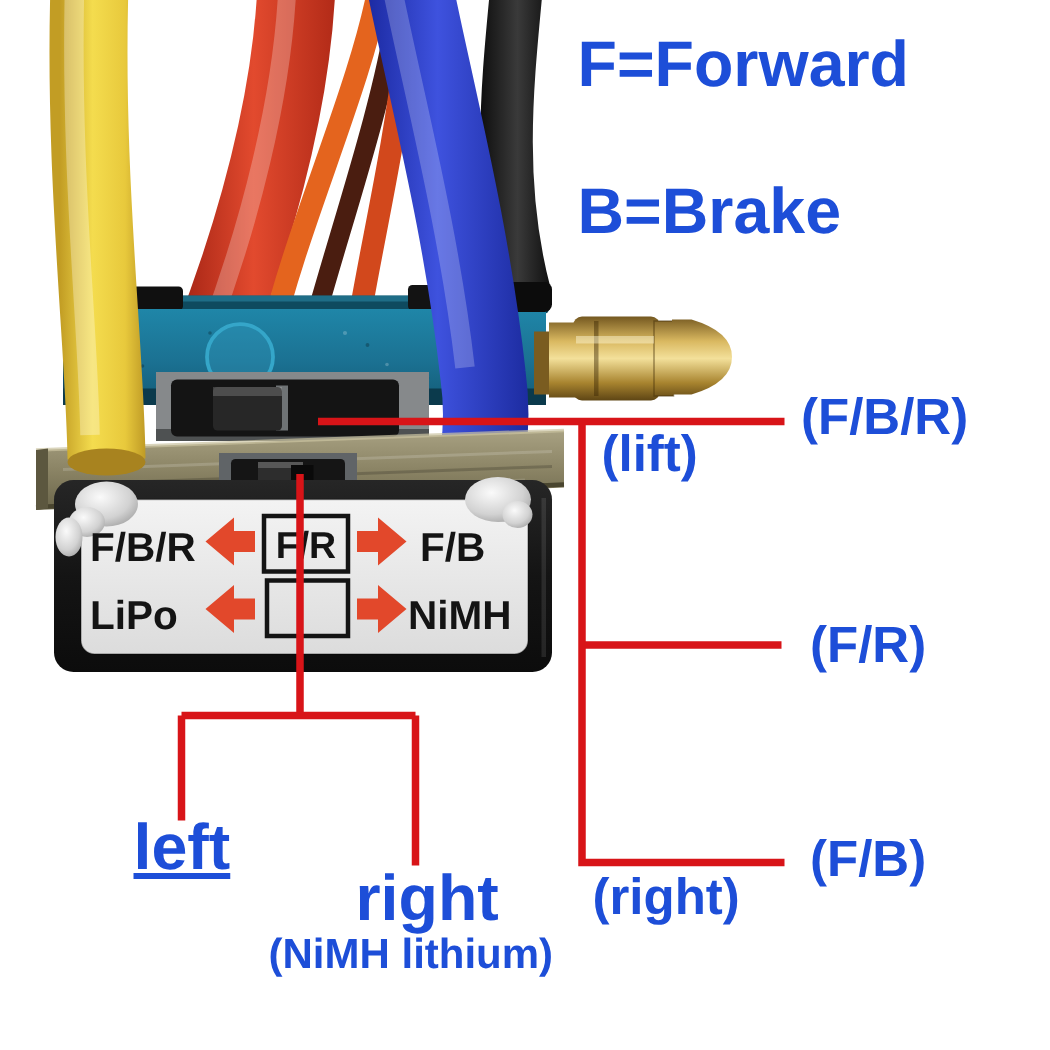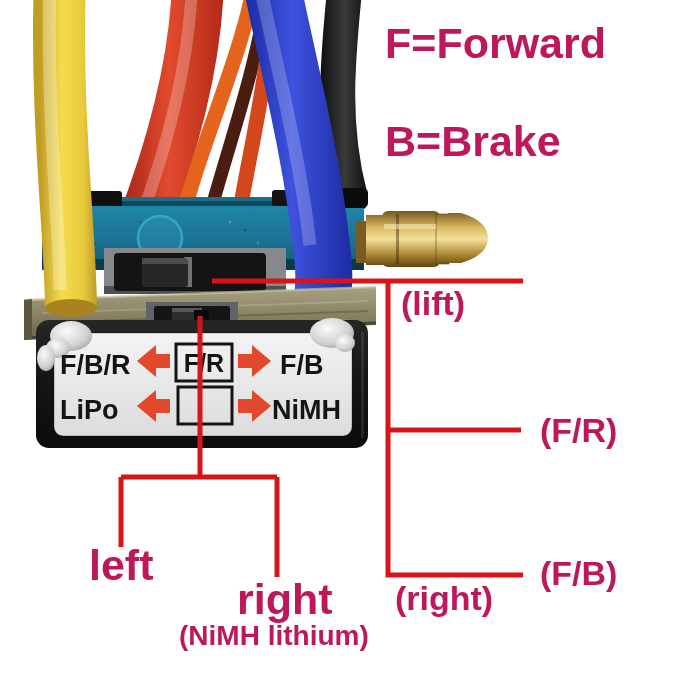--- a/index.html
+++ b/index.html
@@ -2,21 +2,21 @@
 <html><head>
 <meta charset="utf-8">
 <style>
   html,body{margin:0;padding:0;background:#ffffff;}
   .stage{
     position:relative;width:700px;height:700px;background:#ffffff;overflow:hidden;
     font-family:"Liberation Sans",sans-serif;
   }
   .photo-svg{position:absolute;left:0;top:0;}
   .red{
-    position:absolute;color:#be185d;font-weight:bold;white-space:nowrap;
+    position:absolute;color:#1d4ed8;font-weight:bold;white-space:nowrap;
     line-height:1.05;letter-spacing:0px;
   }
   .red.big{font-size:43px;}
   .red.mid{font-size:34px;}
   .red.sub{font-size:28px;}
   .lbl-txt{font-family:"Liberation Sans",sans-serif;font-weight:bold;font-size:27px;fill:#141414;}
   .lbl-txt.small{font-size:25px;}
 </style>
 </head>
 <body>
@@ -195,24 +195,25 @@
 
     <g stroke="#d81418" stroke-width="5" fill="none">
       <path d="M212 281 H523 M388 281 V575 H523 M388 430 H521"></path>
       <path d="M200 316 V477 M121 477 H277 M121 477 V547 M277 477 V577"></path>
     </g>
   </svg>
 
   <div class="red big" style="left:385px;top:21px;">F=Forward</div>
   <div class="red big" style="left:385px;top:79px;margin-top:40px;">B=Brake</div>
 
+  <div class="red mid" style="left:534px;top:261px;">(F/B/R)</div>
   <div class="red mid" style="left:401px;top:286px;">(lift)</div>
 
   <div class="red mid" style="left:540px;top:413px;">(F/R)</div>
 
   <div class="red mid" style="left:540px;top:556px;">(F/B)</div>
   <div class="red mid" style="left:395px;top:581px;">(right)</div>
 
-  <div class="red big" style="left:89px;top:543px;">left</div>
+  <div class="red big" style="left:89px;top:543px;text-decoration:underline;">left</div>
   <div class="red big" style="left:237px;top:577px;">right</div>
   <div class="red sub" style="left:179px;top:621px;">(NiMH lithium)</div>
 
 </div>
 
 </body></html>

